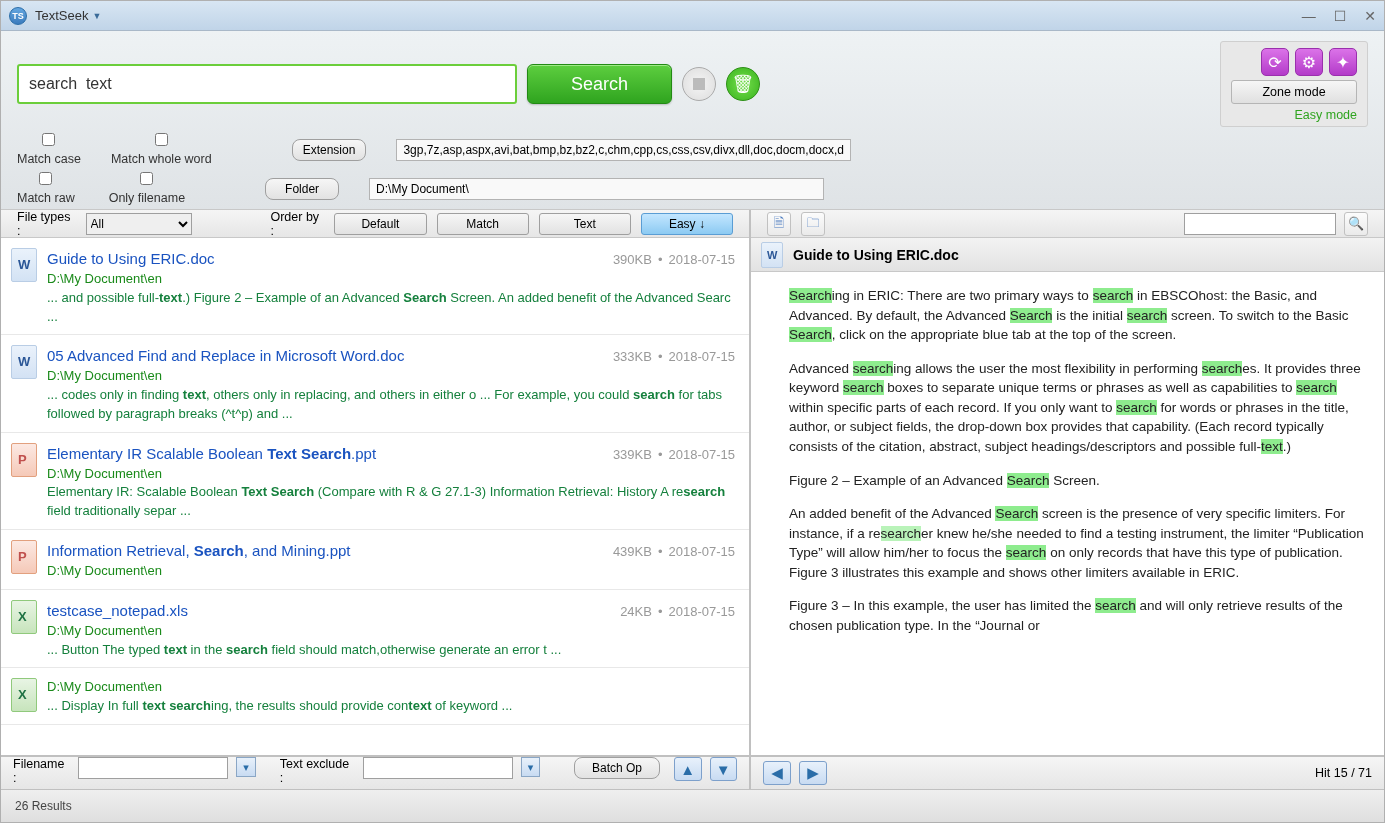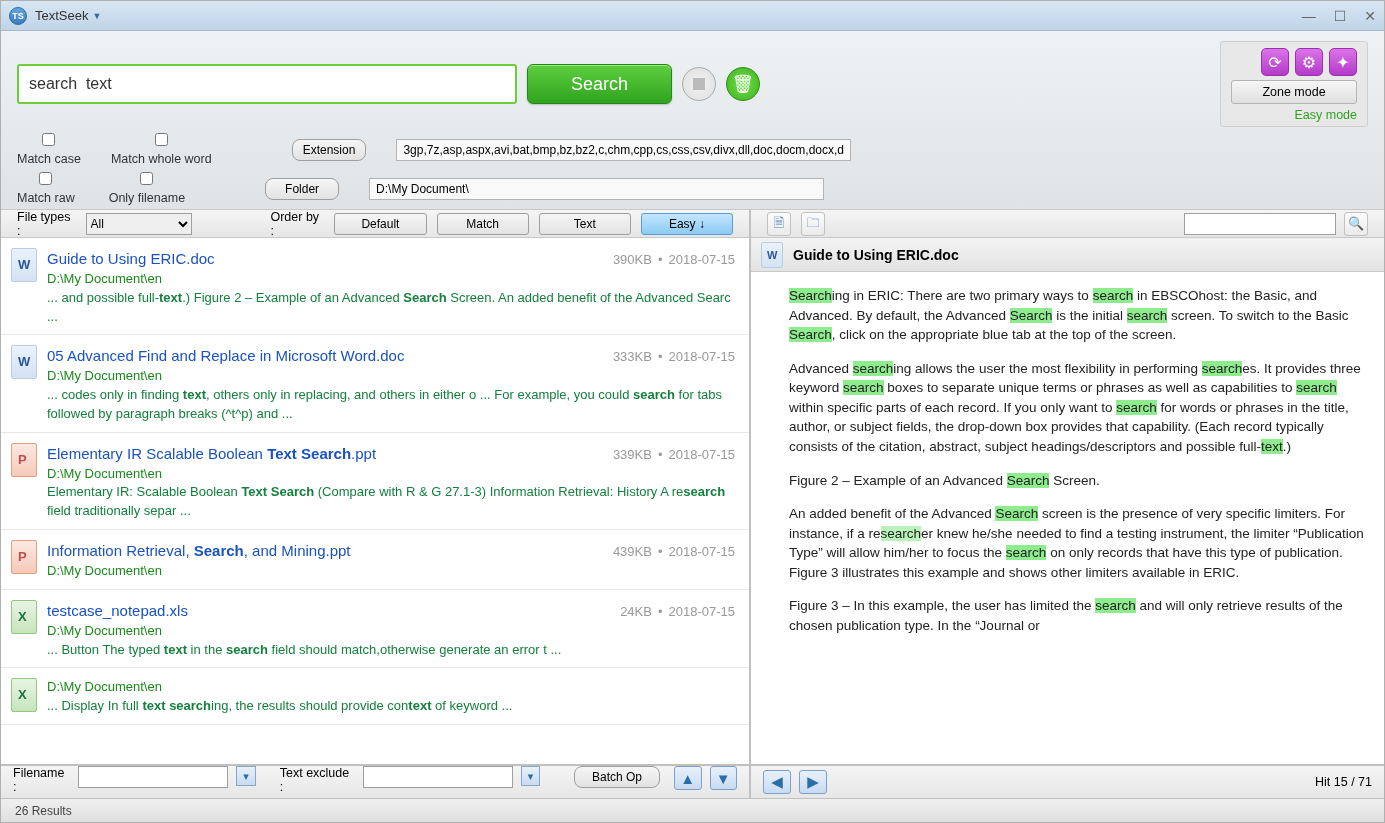--- a/index.html
+++ b/index.html
@@ -73,21 +73,21 @@
 .previewbody .hl2 { background:#b9f3b9; }
 .previewbody p { margin-bottom:14px; }
 
 
 .btmleft { height:34px; border-top:2px solid #c0c0c0; background:linear-gradient(#f5f5f5,#e6e6e6); display:flex; padding:0 12px; gap:8px; font-size:12.5px; }
 .btmleft input.txt { height:22px; border:1px solid #9f9f9f; background:#fff; }
 .triicon { width:20px; height:20px; border:1px solid #8aa6c5; background:linear-gradient(#e8f1fb,#c8dbf2); display:flex; align-items:center; justify-content:center; color:#2a6da8; font-size:11px; cursor:pointer; }
 .btmright { height:34px; border-top:2px solid #c0c0c0; background:linear-gradient(#f5f5f5,#e6e6e6); display:flex; align-items:center; padding:0 12px; gap:8px; font-size:12.5px; }
 .navbtn { width:28px; height:24px; border:1px solid #7da0cb; border-radius:3px; background:linear-gradient(#e8f1fb,#c8dbf2); color:#2a6da8; font-size:15px; display:flex; align-items:center; justify-content:center; cursor:pointer; }
 
-.statusbar { height:24px; background:linear-gradient(#efefef,#dfdfdf); border-top:1px solid #c0c0c0; font-size:12px; color:#444; display:flex; align-items:center; padding:0 14px; }
+.statusbar { height:33px; background:linear-gradient(#efefef,#dfdfdf); border-top:1px solid #c0c0c0; font-size:12px; color:#444; display:flex; align-items:center; padding:0 14px; }
 
 ::-webkit-scrollbar { width:16px; }
 ::-webkit-scrollbar-track { background:#f0f0f0; }
 ::-webkit-scrollbar-thumb { background:#c7c7c7; border:3px solid #f0f0f0; border-radius:8px; }
 </style>
 </head>
 <body>
 
 <div class="titlebar">
   <div class="logo">TS</div>

